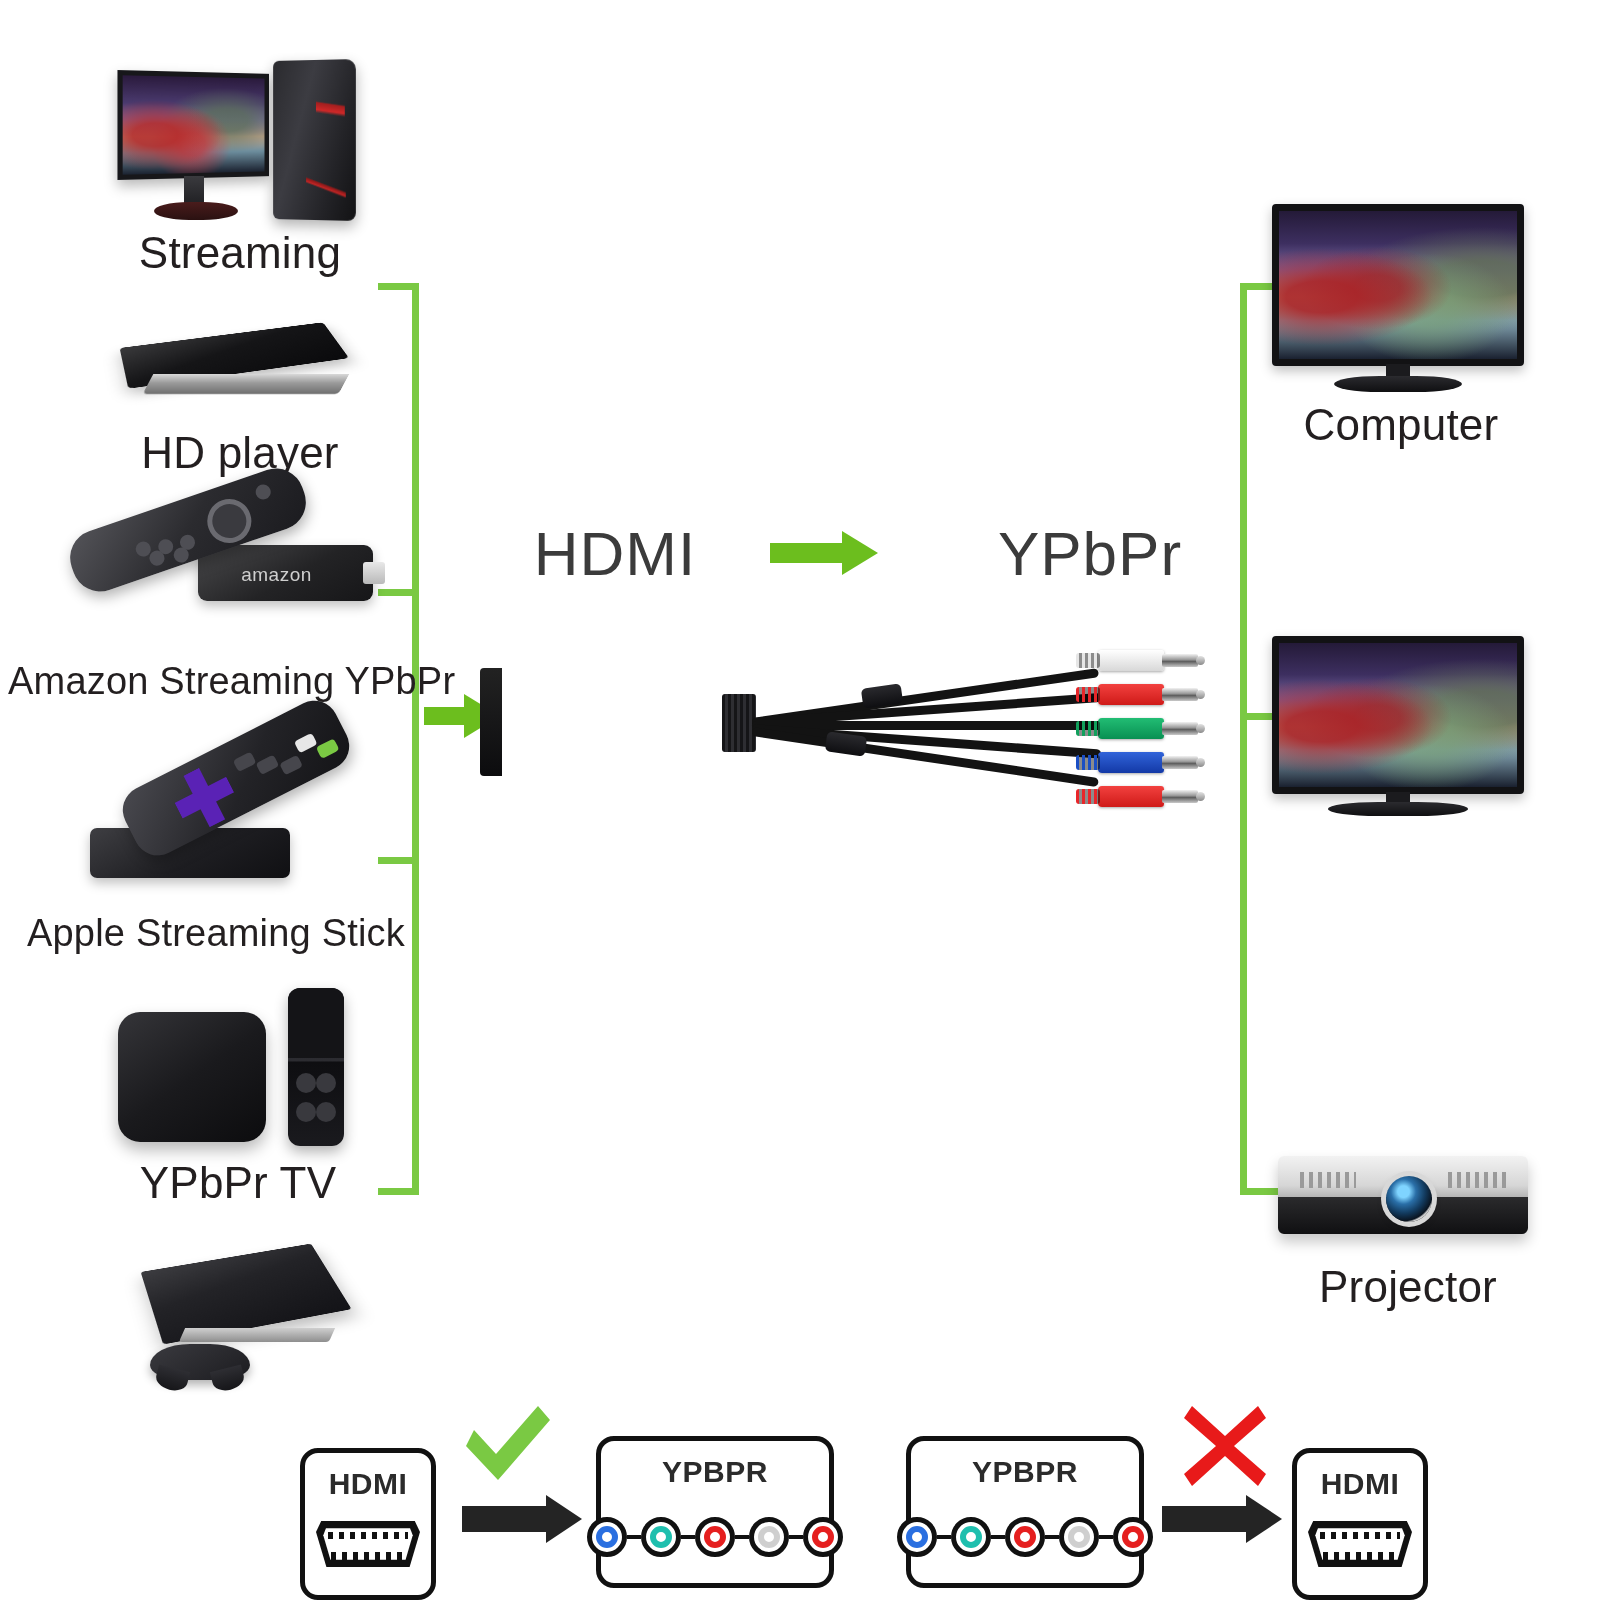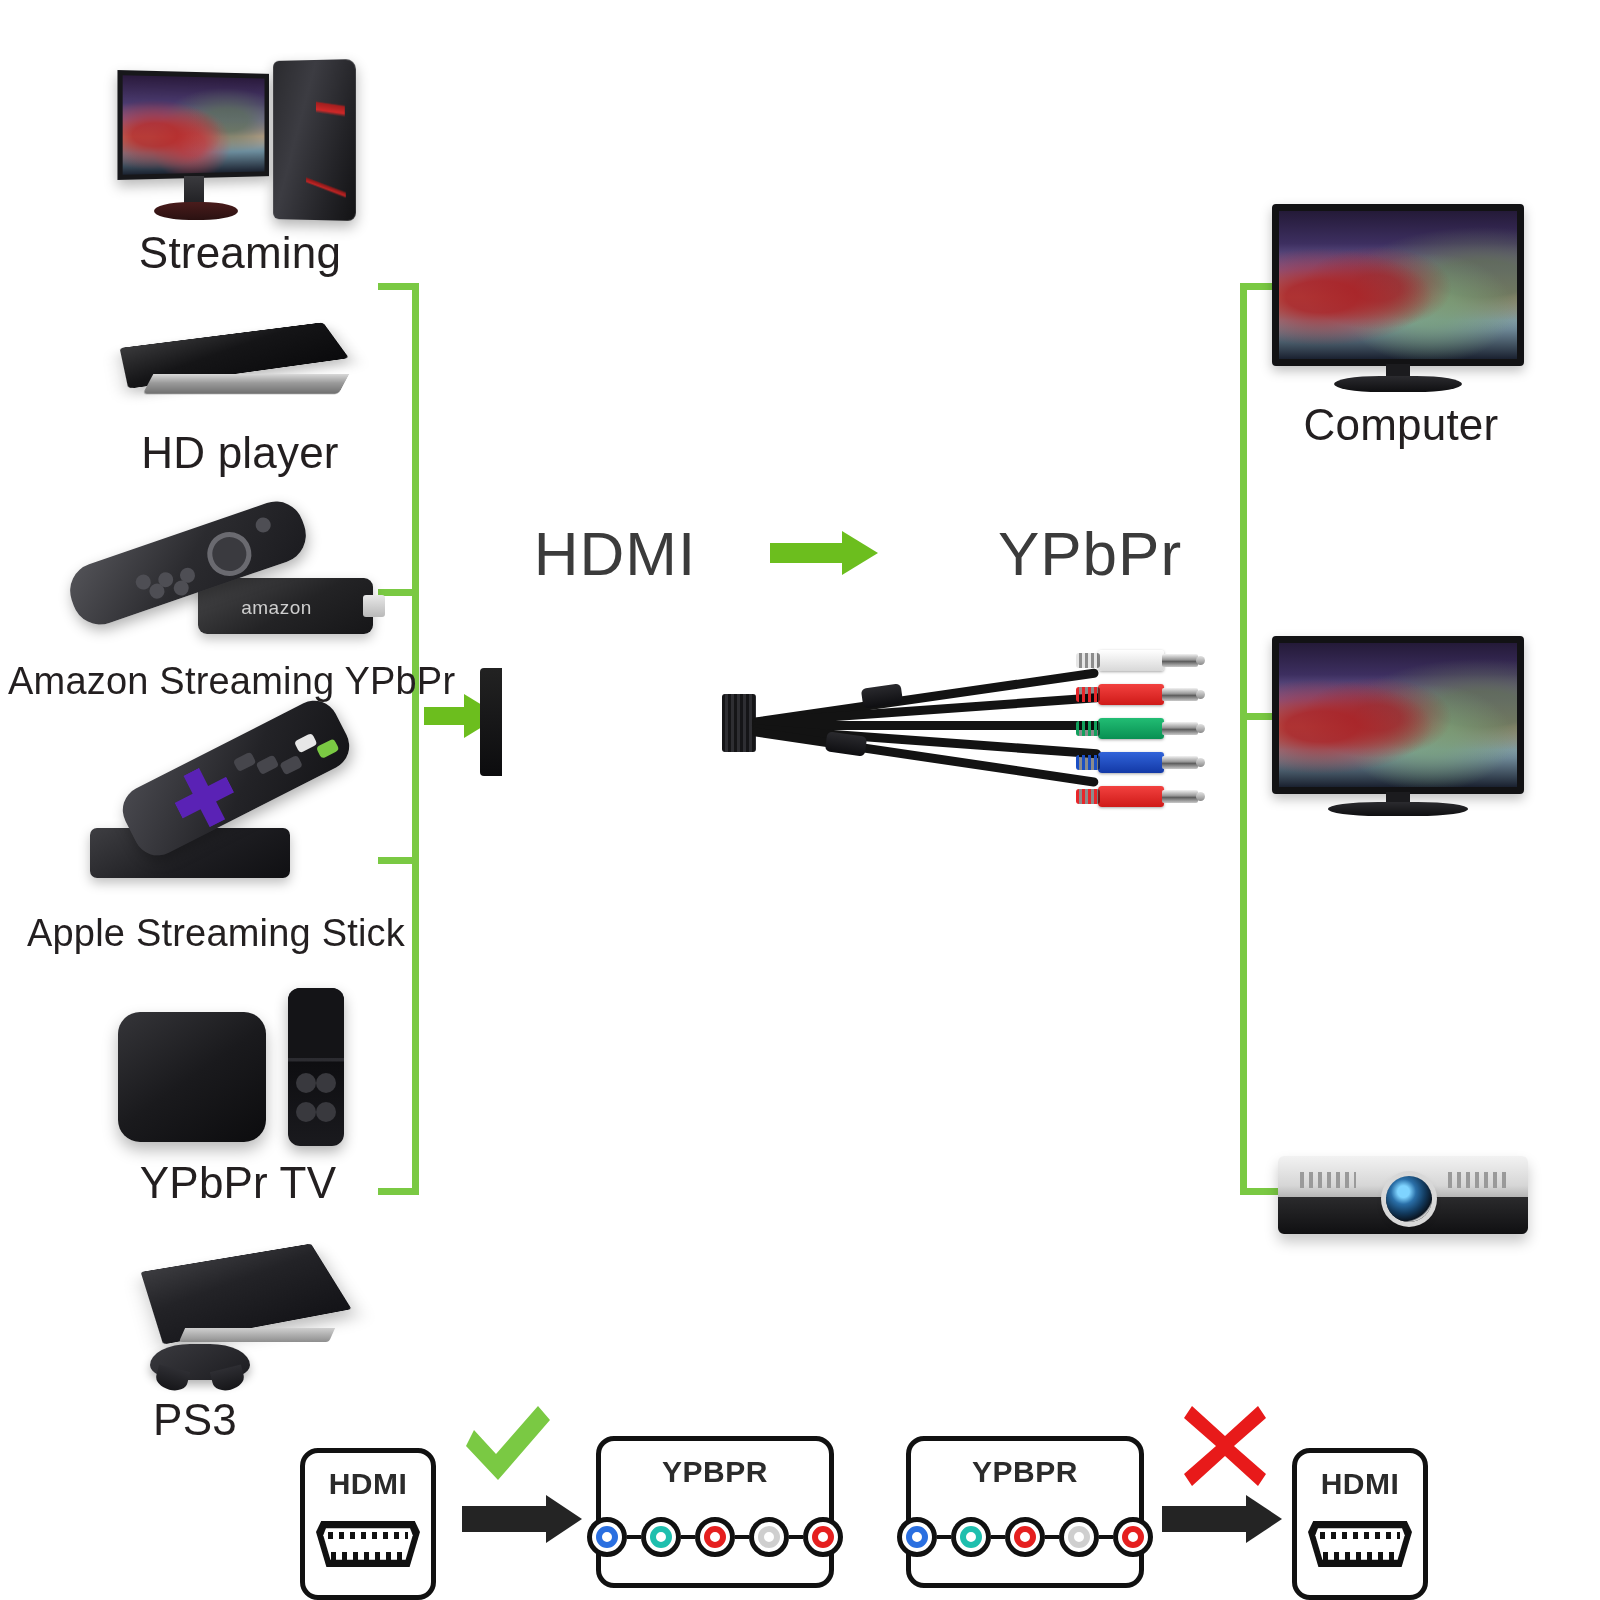--- a/index.html
+++ b/index.html
@@ -345,21 +345,21 @@
     <div class="tower" style="left:160px; top:8px; width:84px; height:160px;"></div>
   </div>
   <div class="lbl" style="left:60px; top:228px; width:360px; font-size:44px;">Streaming</div>
 
   <div class="dev" style="left:100px; top:312px; width:268px; height:110px;">
     <div class="hdp-top" style="left:24px; top:4px; width:218px; height:74px;"></div>
     <div class="hdp-front" style="left:48px; top:62px; width:196px; height:20px;"></div>
   </div>
   <div class="lbl" style="left:60px; top:428px; width:360px; font-size:44px;">HD player</div>
 
-  <div class="dev" style="left:58px; top:518px; width:320px; height:140px;">
+  <div class="dev" style="left:58px; top:485px; width:320px; height:140px;">
     <div class="fs-stick" style="left:140px; top:60px; width:175px; height:56px;">
       <div class="amz">amazon</div>
       <div class="hdmi-tip"></div>
     </div>
     <div class="fs-remote" style="left:8px; top:14px; width:244px; height:62px;">
       <div class="ring"></div>
       <div class="btn" style="left:27%; top:44%;"></div>
       <div class="btn" style="left:36%; top:52%;"></div>
       <div class="btn" style="left:45%; top:56%;"></div>
       <div class="btn" style="left:31%; top:64%;"></div>
@@ -392,21 +392,20 @@
       <div class="b" style="right:8px; top:72%;"></div>
     </div>
   </div>
   <div class="lbl" style="left:58px; top:1158px; width:360px; font-size:44px;">YPbPr TV</div>
 
   <div class="dev" style="left:136px; top:1232px; width:270px; height:168px;">
     <div class="ps3-body" style="left:14px; top:0; width:186px; height:116px;"></div>
     <div class="ps3-strip" style="left:46px; top:96px; width:150px; height:14px;"></div>
     <div class="ps3-pad" style="left:14px; top:112px; width:100px; height:36px;"></div>
   </div>
-  <div class="lbl" style="left:60px; top:1395px; width:270px; font-size:44px;">PS3</div>
 
   <div class="lbl" style="left:470px; top:518px; width:290px; font-size:62px; color:#3b3b3b; font-weight:400; letter-spacing:1px;">HDMI</div>
 
   <div class="garrow" style="left:770px; top:530px; width:120px; height:46px;">
     <div class="shaft" style="left:0; top:13px; width:78px; height:20px;"></div>
     <div class="head" style="left:72px; top:1px;"></div>
   </div>
 
   <div class="lbl" style="left:930px; top:518px; width:320px; font-size:62px; color:#3b3b3b; font-weight:400; letter-spacing:1px;">YPbPr</div>
 
@@ -462,20 +461,21 @@
     <div class="stand-neck" style="left:114px; top:156px; width:24px; height:14px;"></div>
     <div class="stand-base" style="left:56px; top:166px; width:140px; height:14px;"></div>
   </div>
 
   <div class="dev" style="left:1278px; top:1146px; width:250px; height:112px;">
     <div class="proj-body" style="left:0; top:10px; width:250px; height:78px;"></div>
     <div class="vent" style="left:22px; top:26px; width:56px; height:16px;"></div>
     <div class="vent" style="right:18px; top:26px; width:62px; height:16px;"></div>
     <div class="proj-lens" style="left:108px; top:30px; width:46px; height:46px;"></div>
   </div>
+  <div class="lbl" style="left:1258px; top:1262px; width:300px; font-size:44px;">Projector</div>
 
   <div class="cbox" style="left:300px; top:1448px; width:136px; height:152px;">
     <div class="ctitle">HDMI</div>
     <div class="hdmi-port" style="top:68px;">
       <div class="inner"></div>
       <div class="pins"></div>
       <div class="pins2"></div>
     </div>
   </div>
 

